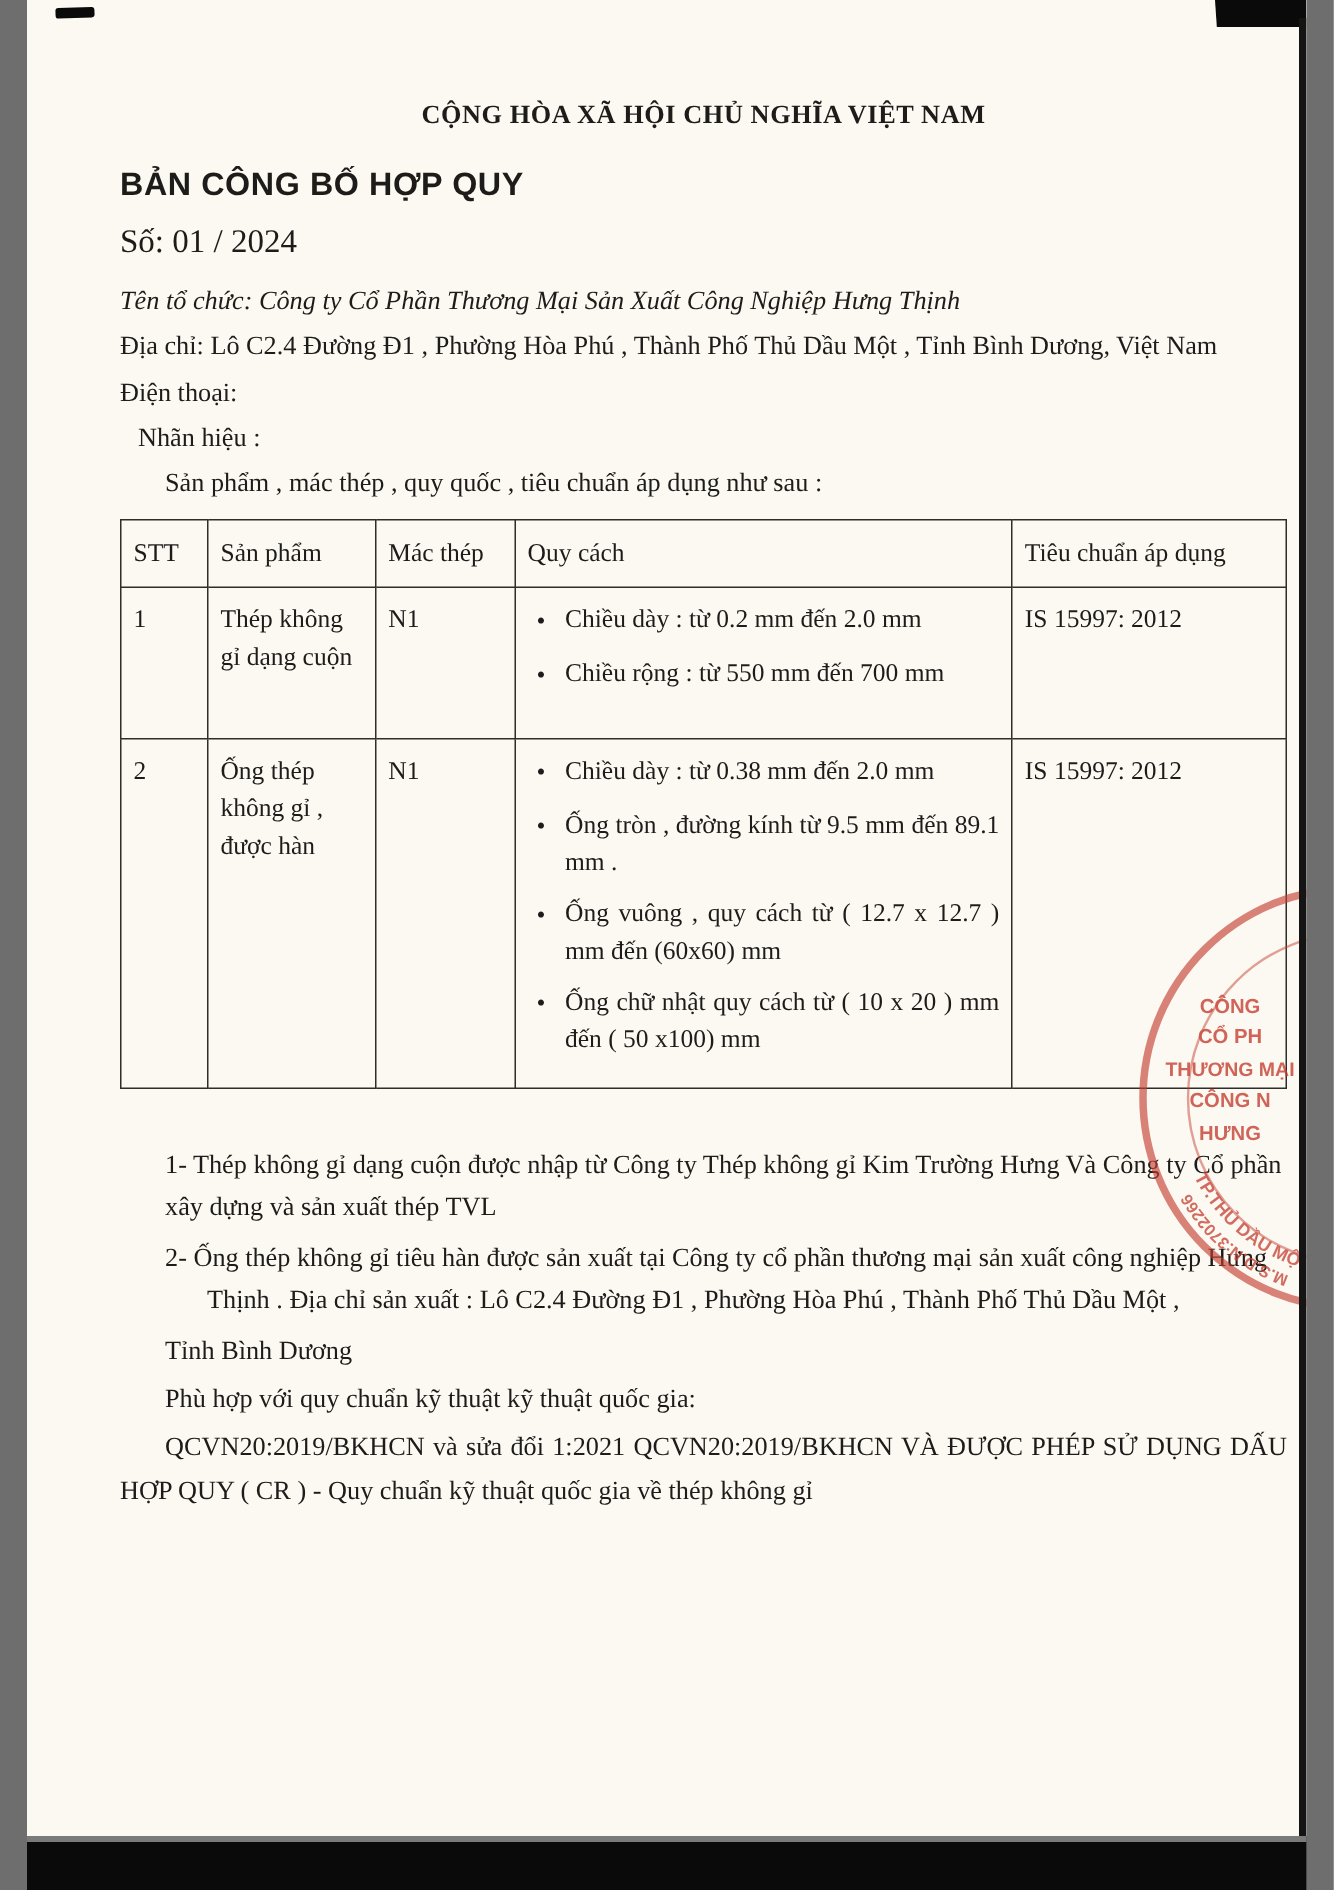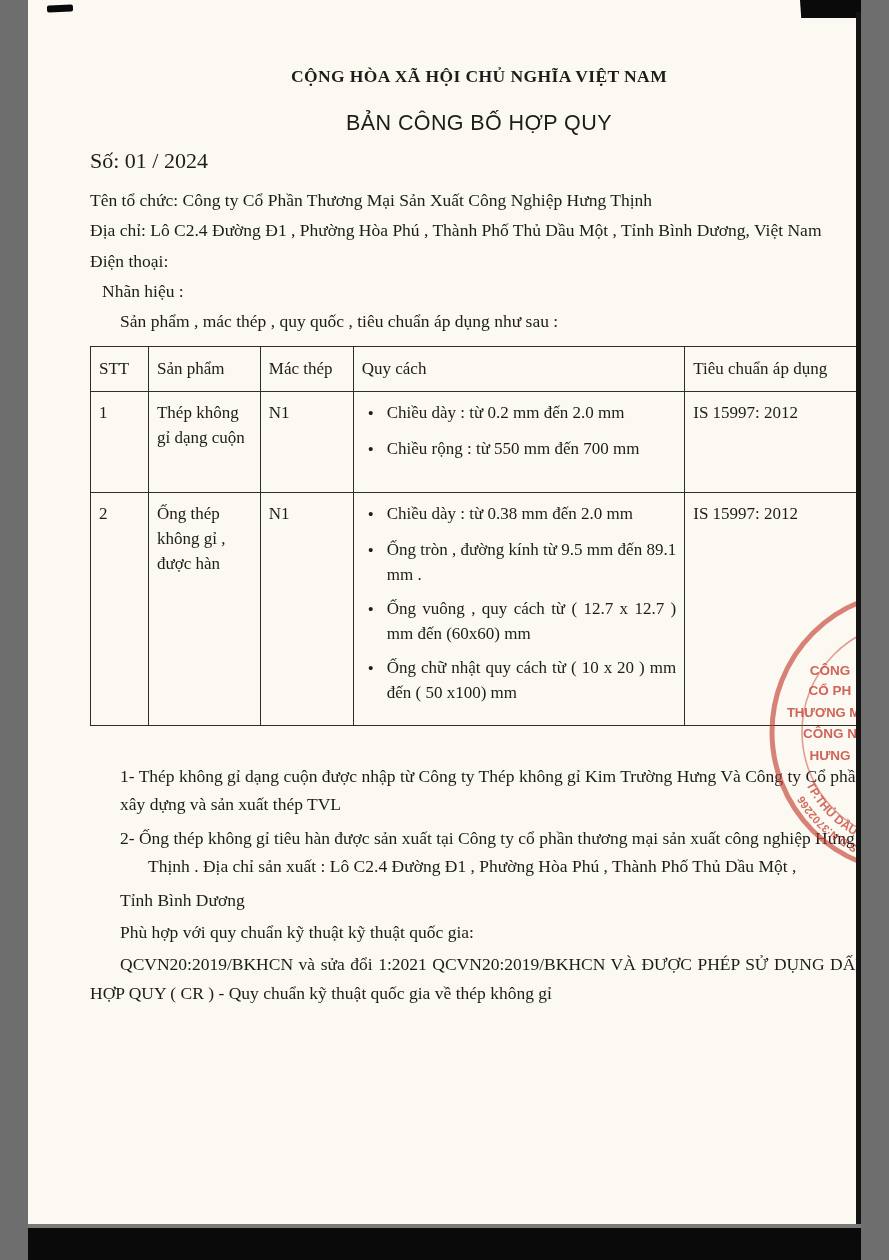--- a/index.html
+++ b/index.html
@@ -1,31 +1,31 @@
 <!DOCTYPE html>
 <html><head>
 <meta charset="utf-8">
 <style>
   html,body{margin:0;padding:0;background:#6e6e6e;}
   .page{
     position:relative;width:833px;height:1260px;margin:0 auto;
     background:#fbf9f1;overflow:hidden;
-    font-family:"Liberation Serif",serif;color:#1d1c1a;
+    font-family:"Liberation Serif",serif;color:#1d1c1a;padding-left:20px;
   }
   .content{position:absolute;left:62px;top:60px;width:778px;}
   .center{text-align:center;}
   .country{font-weight:bold;font-size:17.5px;letter-spacing:.4px;margin-top:6px;}
   .motto-wrap{text-align:center;margin-top:2px;}
   .motto{display:inline-block;font-weight:bold;font-size:16.5px;word-spacing:3px;
          padding:1px 16px 2px;border-bottom:1.7px solid #1d1c1a;}
-  .doc-title{text-align:center;font-family:"Liberation Sans",sans-serif;font-weight:400;
+  .doc-title{text-align:left;font-family:"Liberation Sans",sans-serif;font-weight:700;
              font-size:21.5px;letter-spacing:.4px;margin-top:24px;}
   .doc-number{font-size:22px;margin-top:12px;}
   .para{font-size:17.5px;line-height:1.62;margin:2px 0;}
-  .mt{margin-top:12px;}
+  .mt{margin-top:12px;font-style:italic;}
   .ind1{padding-left:12px;}
   .ind2{padding-left:30px;}
   .bold{font-weight:bold;}
   table.spec-table{width:100%;border-collapse:collapse;margin-top:10px;font-size:17px;}
   table.spec-table th,table.spec-table td{
     border:1.5px solid #2e2d2a;vertical-align:top;padding:9px 8px;
     font-weight:normal;text-align:left;line-height:1.45;
   }
   table.spec-table th{padding:10px 8px;}
   .c{text-align:center;}

